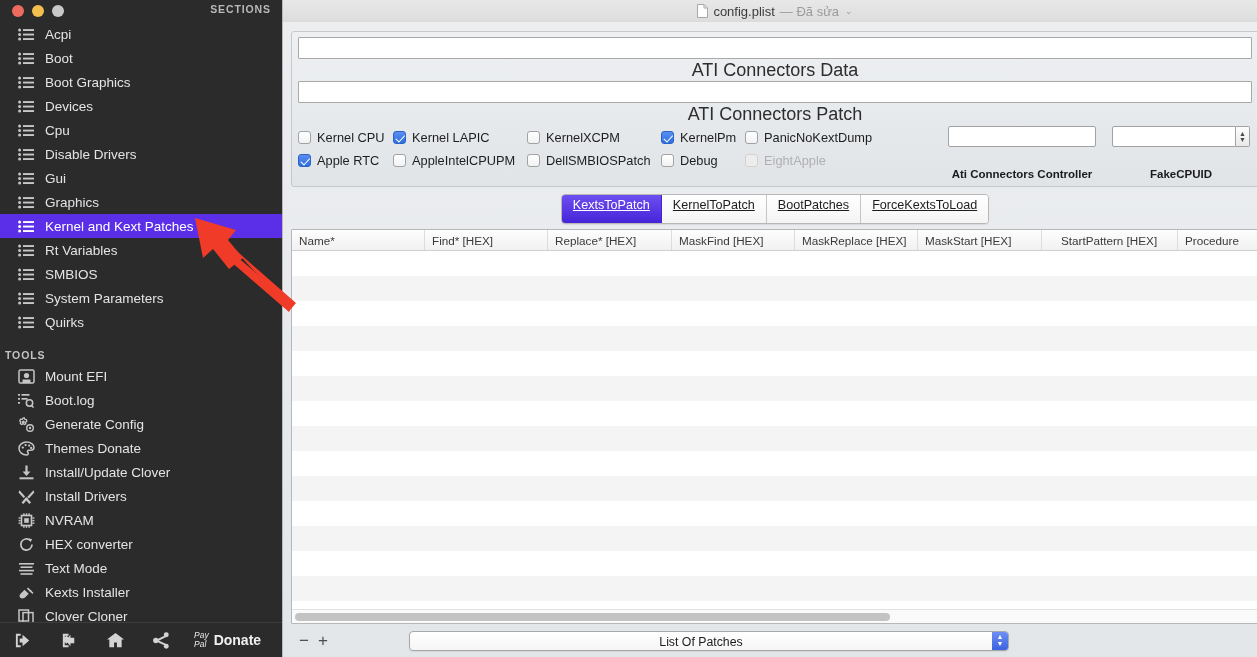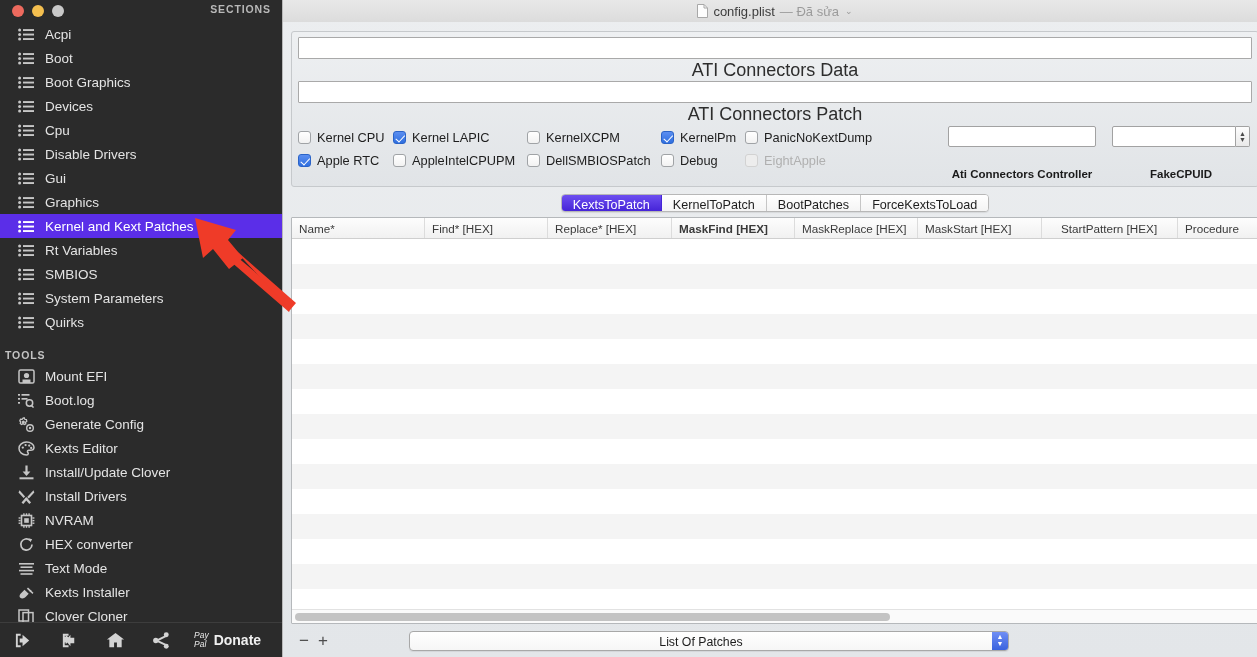--- a/index.html
+++ b/index.html
@@ -136,23 +136,23 @@
   }
 
   
   .tabs { display: flex; justify-content: center; margin-top: 7px; }
   .seg {
     display: flex; border: 1px solid #b7b7b7; border-radius: 4px;
     overflow: hidden; background: #fff;
     box-shadow: 0 1px 1px rgba(0,0,0,.08);
   }
   .seg .tab {
-    font-size: 12.6px; padding: 0 11px; height: 16px; line-height: 20px;
+    font-size: 12.6px; padding: 0 11px; height: 28px; line-height: 20px;
     color: #1d1d1d; background: linear-gradient(#ffffff,#f4f4f4);
-    border-right: 1px solid #c6c6c6; cursor: default; white-space: nowrap;
+    border-right: 1px solid #c6c6c6; cursor: default; white-space: nowrap; text-decoration: underline;
   }
   .seg .tab:last-child { border-right: none; }
   .seg .tab.active {
     background: linear-gradient(#6d4ff0,#4524d8); color: #fff;
     border-right-color: #4524d8;
   }
 
   
   .table-area {
     margin: 5px 8px 0 8px; flex: 1;
@@ -432,21 +432,21 @@
         <li class="nav-item">
           <span class="ico">
             <svg viewBox="0 0 17 15">
               <path d="M8.5 1C4.4 1 1 3.9 1 7.5S4.4 14 8.5 14c1.2 0 1.8-.7 1.8-1.5 0-.9-.9-1.2-.9-2 0-.7.6-1.2 1.4-1.2h1.4C14.4 9.3 16 8 16 6.2 16 3.3 12.6 1 8.5 1z" fill="none" stroke="currentColor" stroke-width="1.5"></path>
               <circle cx="4.8" cy="6.6" r="1.15"></circle>
               <circle cx="7.6" cy="4.1" r="1.15"></circle>
               <circle cx="11.2" cy="4.6" r="1.15"></circle>
               <circle cx="13.2" cy="7" r="1.15"></circle>
             </svg>
           </span>
-          <span class="label">Kexts Editor</span>
+          <span class="label">Themes Donate</span>
         </li>
         <li class="nav-item">
           <span class="ico">
             <svg viewBox="0 0 17 15">
               <rect x="7.4" y="0.5" width="2.2" height="7"></rect>
               <polygon points="4.6,6.4 12.4,6.4 8.5,11"></polygon>
               <rect x="1.5" y="12.3" width="14" height="2"></rect>
             </svg>
           </span>
           <span class="label">Install/Update Clover</span>
@@ -654,21 +654,21 @@
           <div class="tab">BootPatches</div>
           <div class="tab">ForceKextsToLoad</div>
         </div>
     </div>
 
     <div class="table-area">
       <div class="thead" id="thead">
           <div class="th" style="width: 133px; flex: 0 0 133px;">Name*</div>
           <div class="th" style="width: 123px; flex: 0 0 123px;">Find* [HEX]</div>
           <div class="th" style="width: 124px; flex: 0 0 124px;">Replace* [HEX]</div>
-          <div class="th" style="width: 123px; flex: 0 0 123px; font-weight: bold;">MaskFind [HEX]</div>
+          <div class="th" style="width: 123px; flex: 0 0 123px;">MaskFind [HEX]</div>
           <div class="th" style="width: 123px; flex: 0 0 123px;">MaskReplace [HEX]</div>
           <div class="th" style="width: 124px; flex: 0 0 124px;">MaskStart [HEX]</div>
           <div class="th" style="width: 124px; flex: 0 0 124px; margin-left: 12px;">StartPattern [HEX]</div>
           <div class="th" style="width: 80px; flex: 0 0 80px;">Procedure</div>
         </div>
       <div class="tbody" id="tbody">
           <div class="trow odd"></div>
           <div class="trow even"></div>
           <div class="trow odd"></div>
           <div class="trow even"></div>

